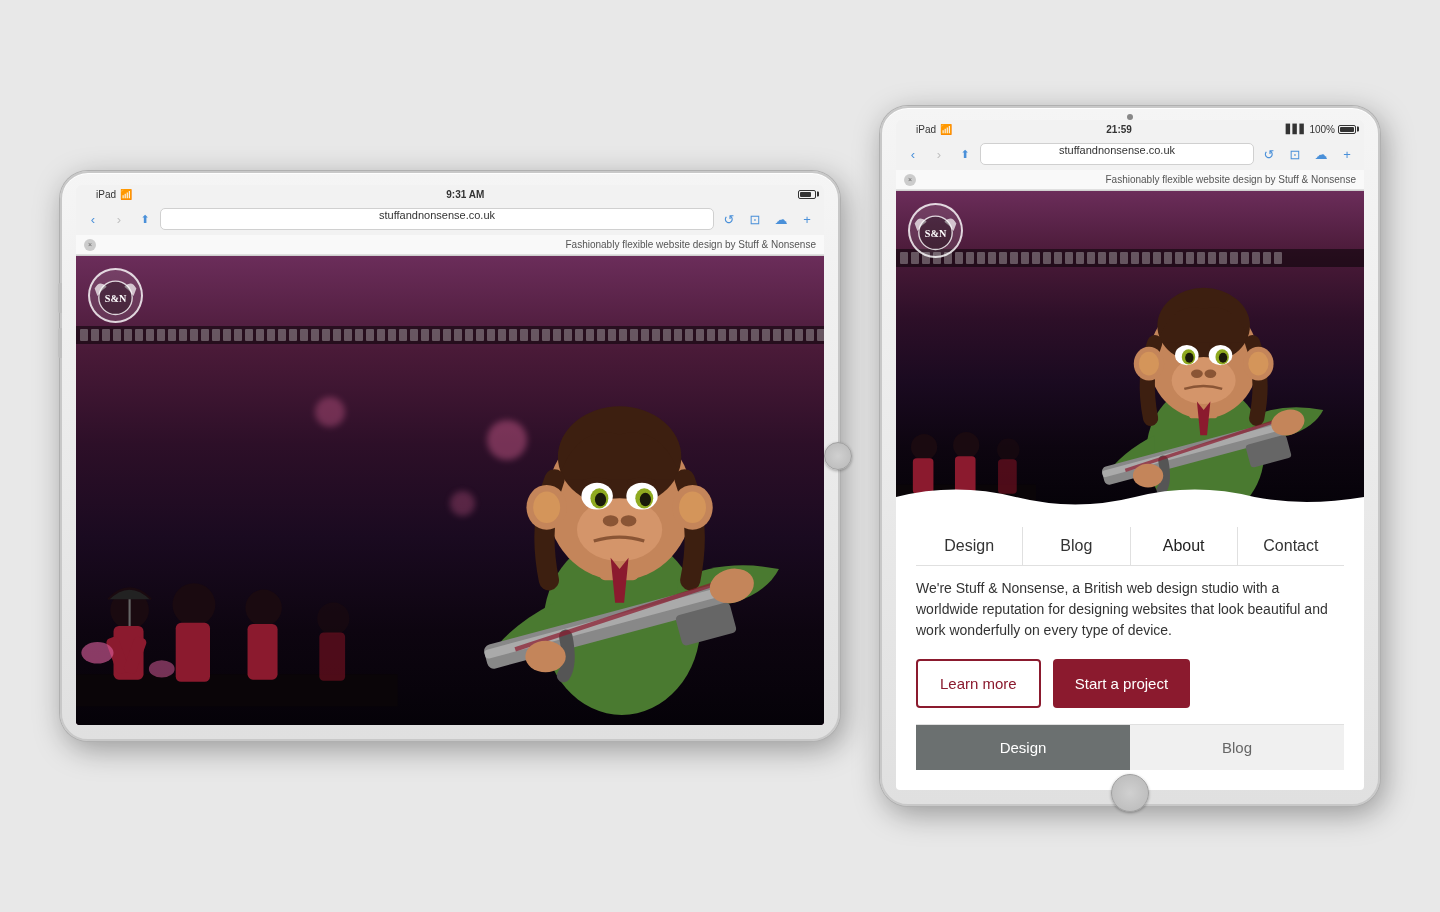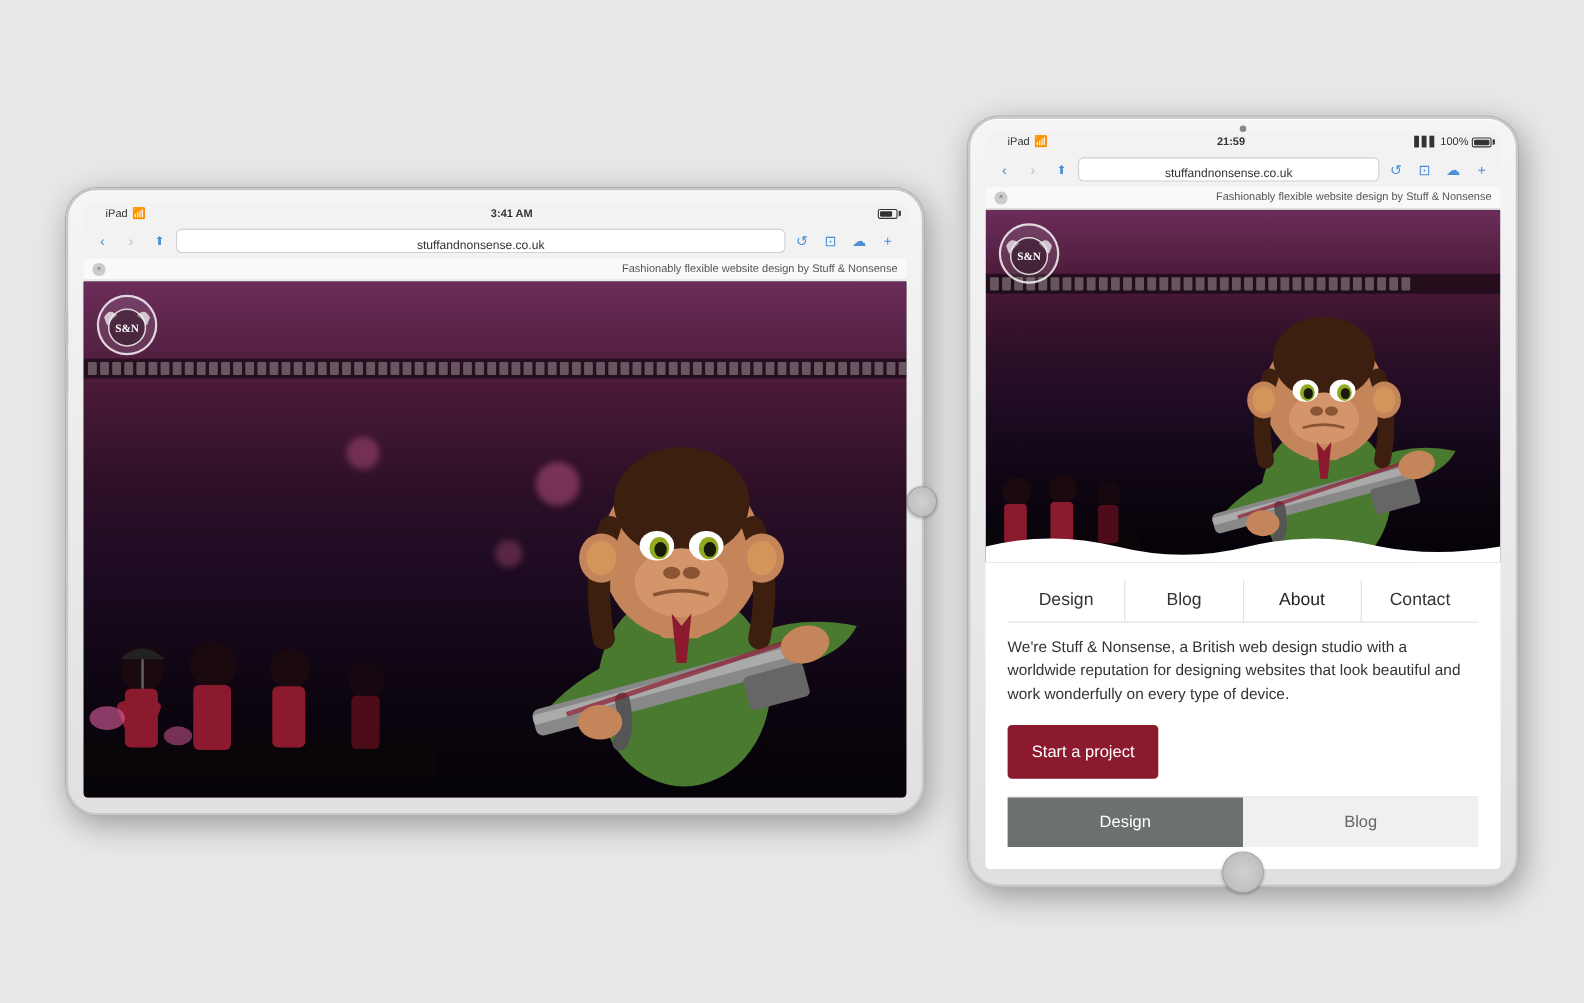--- a/index.html
+++ b/index.html
@@ -176,21 +176,21 @@
 
     .nav-btn.disabled { color: #c0c0c0; }
 
     .url-bar {
       flex: 1;
       height: 22px;
       background: white;
       border: 1px solid #d0d0d0;
       border-radius: 5px;
       display: flex;
-      align-items: flex-end;
+      align-items: flex-start;
       justify-content: center;
       font-size: 11px;
       color: #333;
     }
 
     .toolbar-icon {
       width: 22px;
       height: 22px;
       display: flex;
       align-items: center;
@@ -436,21 +436,21 @@
   <div class="home-btn"></div>
 
   <div class="browser-chrome">
 
     <div class="browser-status-bar">
       <div class="status-left">
         <span>iPad</span>
         <span>📶</span>
       </div>
       <div class="status-center">
-        <span>3:41 AM</span>
+        <span>9:31 AM</span>
       </div>
       <div class="status-right">
         <div class="battery-body">
           <div class="battery-fill" style="width:80%"></div>
         </div>
       </div>
     </div>
 
     <div class="browser-toolbar">
       <button class="nav-btn">
@@ -844,20 +844,21 @@
           <span>About</span>
         </div>
         <div class="portrait-nav-item">
           <span>Contact</span>
         </div>
       </div>
 
       <p class="portrait-desc">We're Stuff &amp; Nonsense, a British web design studio with a worldwide reputation for designing websites that look beautiful and work wonderfully on every type of device.</p>
 
       <div class="portrait-buttons">
+        <button class="btn-learn-more">Learn more</button>
         <button class="btn-start-project">Start a project</button>
       </div>
 
       <div class="portrait-tabs">
         <div class="portrait-tab active">
           <span>Design</span>
         </div>
         <div class="portrait-tab">
           <span>Blog</span>
         </div>

